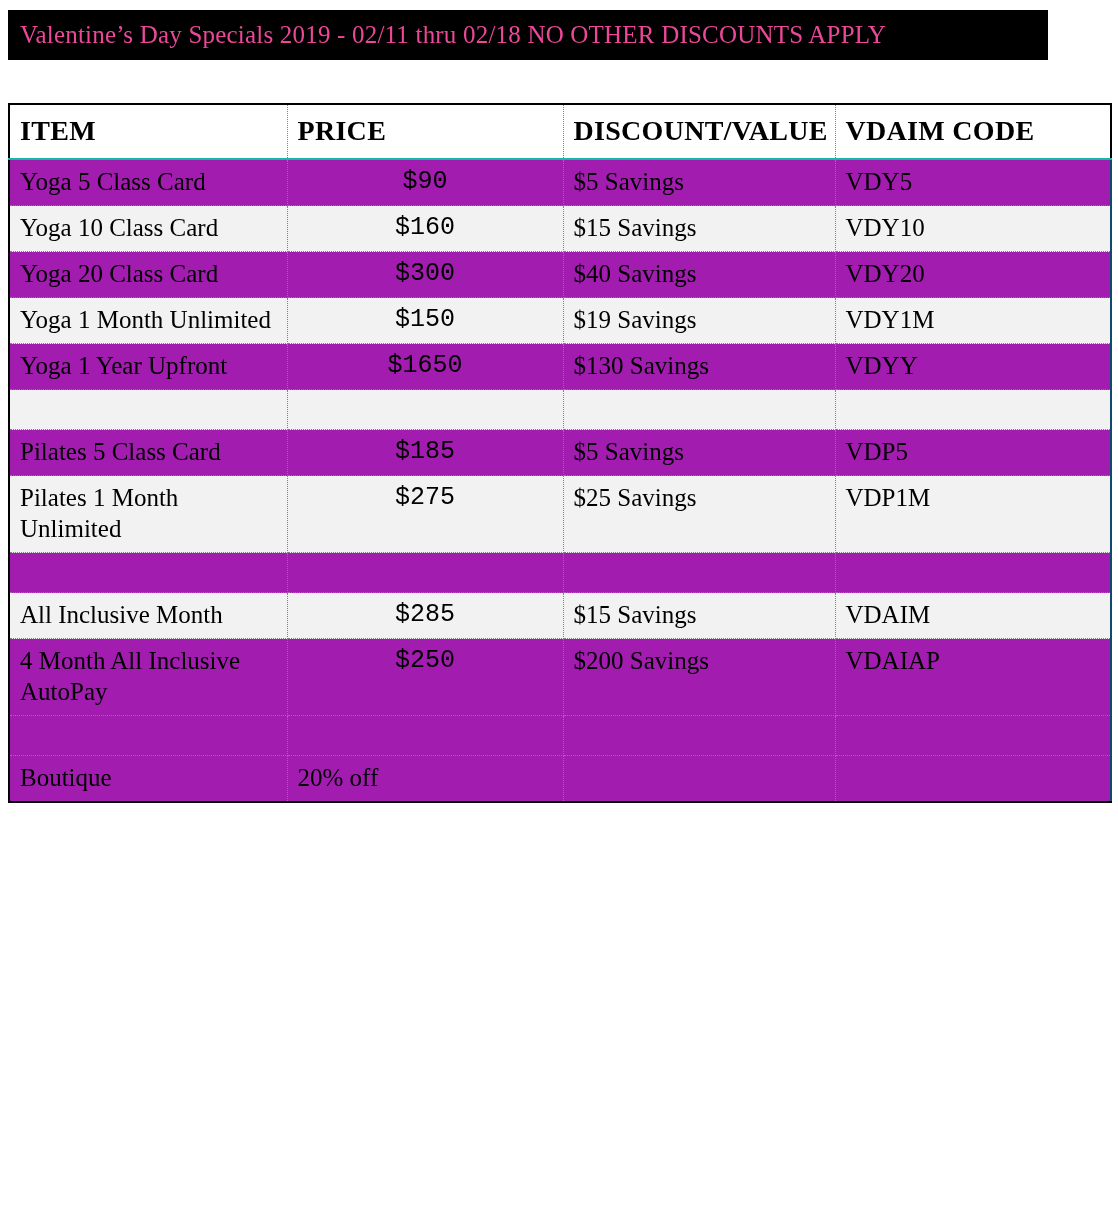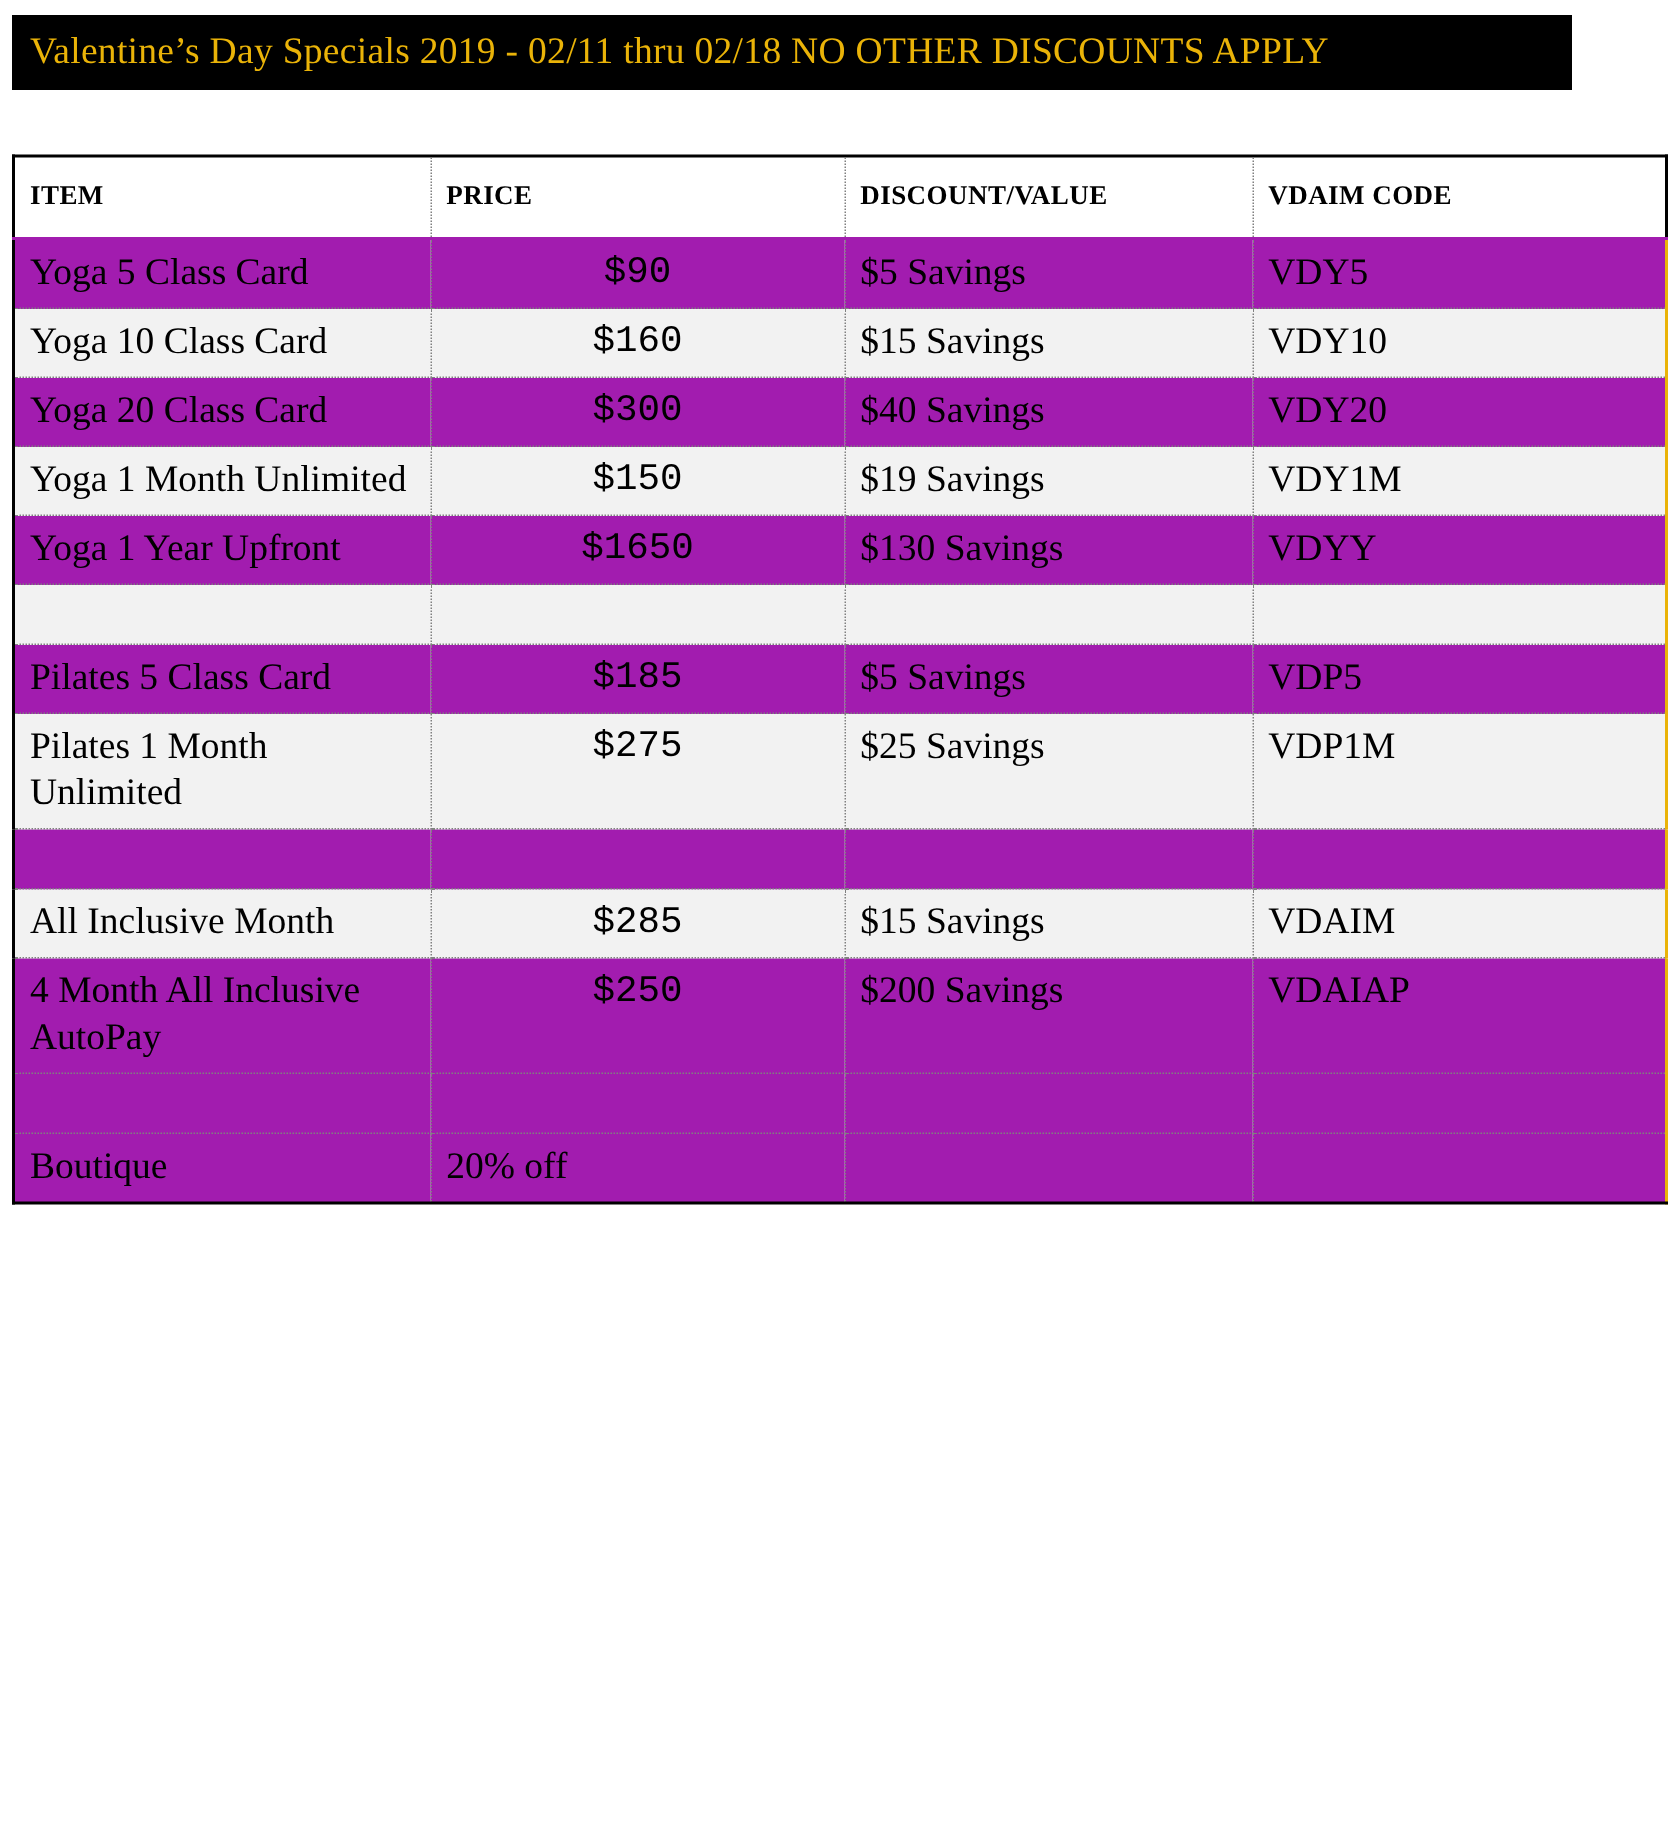--- a/index.html
+++ b/index.html
@@ -20,21 +20,21 @@
     height: 1218px;
     box-sizing: border-box;
   }
   .banner {
     position: absolute;
     left: 8px;
     top: 10px;
     width: 1040px;
     height: 50px;
     background: #000000;
-    color: #eab308;
+    color: #ec4899;
     display: flex;
     align-items: center;
     padding-left: 12px;
     box-sizing: border-box;
   }
   .banner-title {
     font-family: "Liberation Serif", serif;
     font-size: 25px;
     line-height: 28px;
     letter-spacing: 0.2px;
@@ -56,23 +56,23 @@
   table.specials th, table.specials td {
     border: 1px dotted #808080;
     padding: 6px 10px 8px 10px;
     font-size: 25px;
     line-height: 31px;
     vertical-align: top;
     box-sizing: border-box;
   }
   table.specials thead th {
     border-top: 2px solid #000000;
-    border-bottom: 2px solid #a21caf;
+    border-bottom: 2px solid #14b8a6;
     font-weight: bold;
-    font-size: 18px;
+    font-size: 28px;
     letter-spacing: 0.3px;
     padding-top: 10px;
     padding-bottom: 12px;
     text-align: left;
     background: #ffffff;
   }
   table.specials tbody tr.shade td {
     background: #f2f2f2;
   }
   table.specials tbody tr.plain td {
@@ -86,21 +86,21 @@
     height: 40px;
     padding: 0;
   }
   tr.last td {
     border-bottom: 2px solid #000000;
   }
   table.specials tbody tr td:first-child {
     border-left: 2px solid #000000;
   }
   table.specials tbody tr td:last-child {
-    border-right: 2px solid #eab308;
+    border-right: 2px solid #0c4a6e;
   }
   table.specials thead th:first-child {
     border-left: 2px solid #000000;
   }
   table.specials thead th:last-child {
     border-right: 2px solid #000000;
   }
 </style>
 </head>
 <body>

